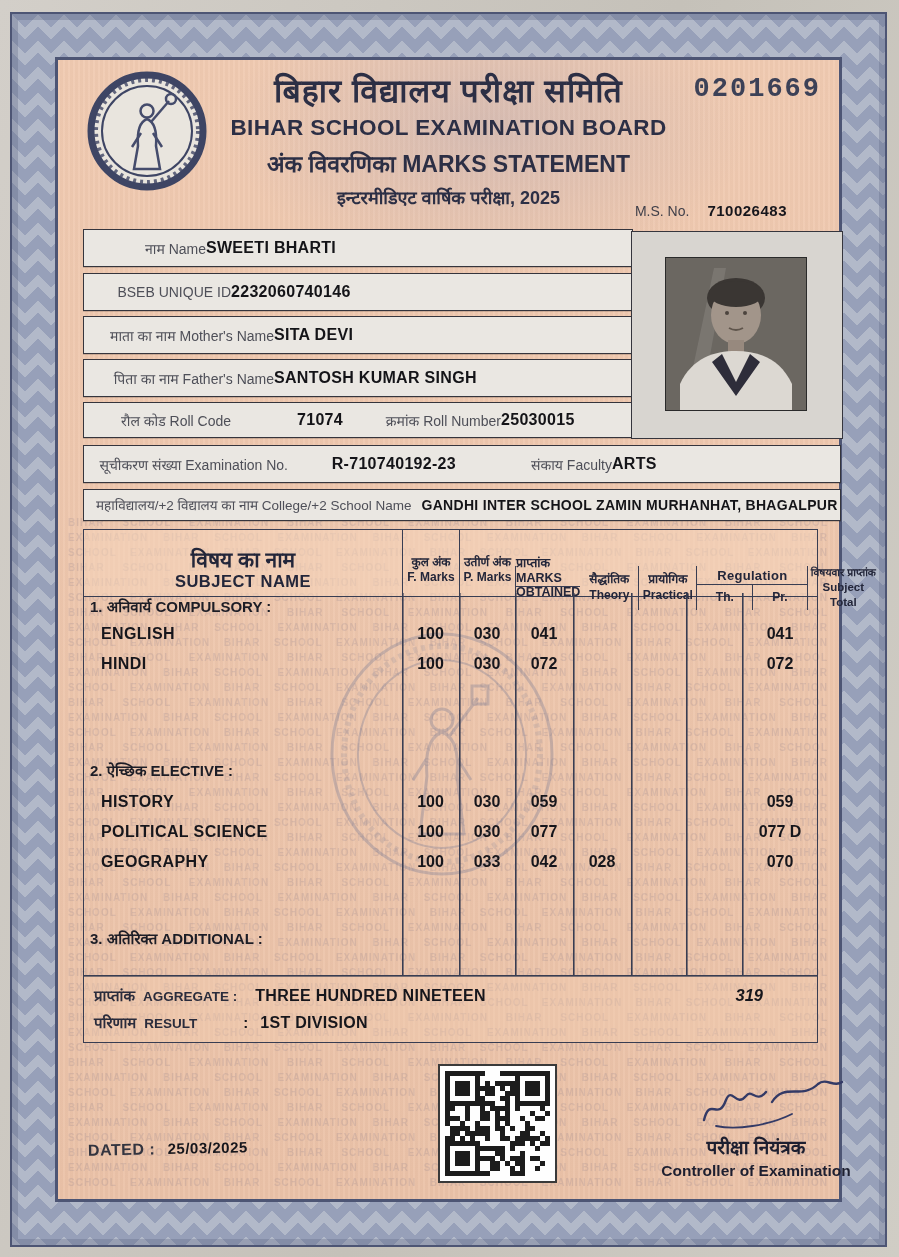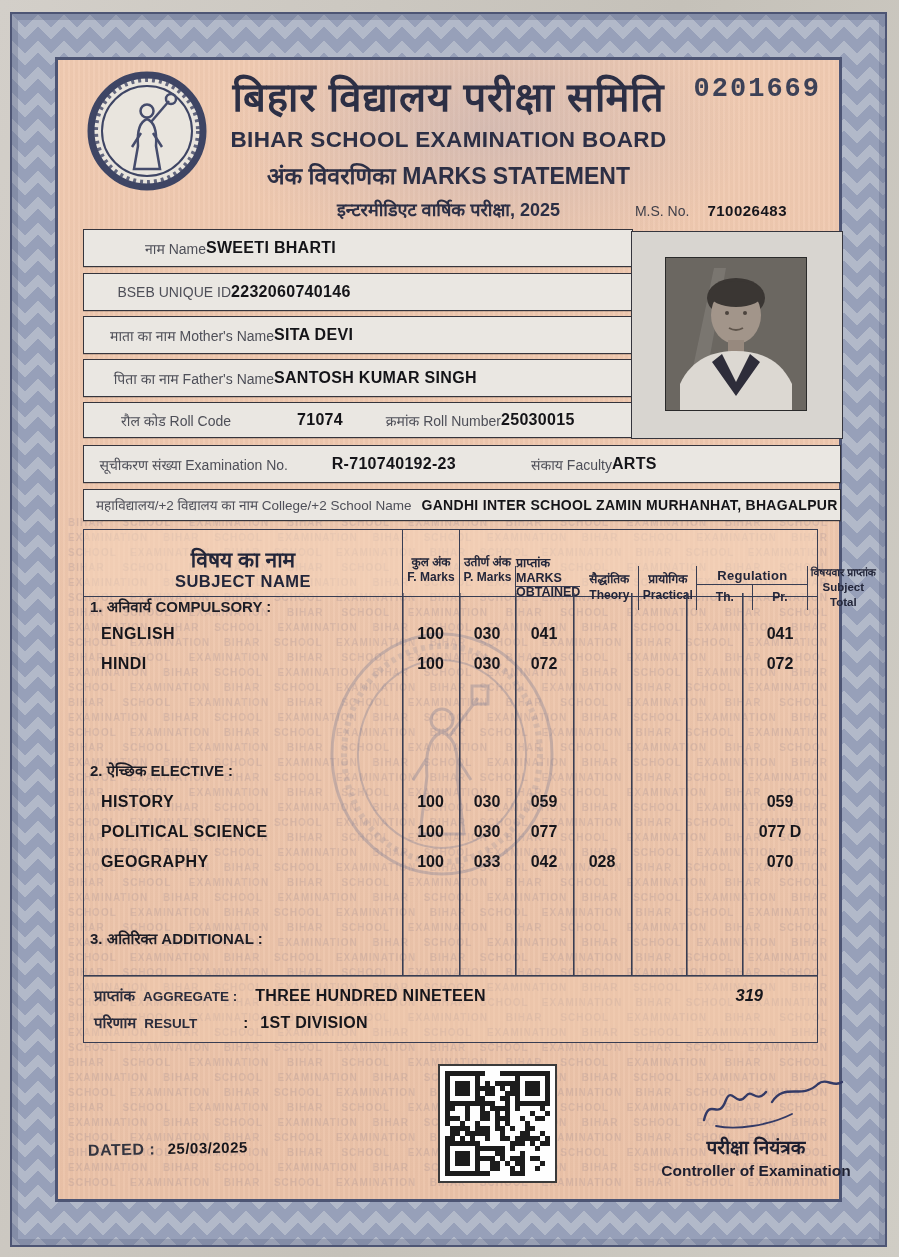--- a/index.html
+++ b/index.html
@@ -19,21 +19,21 @@
         box-shadow:inset 0 0 0 6px rgba(77,85,116,.25);}
   .inner{position:absolute;left:43px;top:43px;right:43px;bottom:43px;border:3px solid #4d5574;
         background:
           radial-gradient(ellipse 420px 240px at 55% 6%,rgba(150,152,182,.28),transparent 62%),
           repeating-linear-gradient(90deg,rgba(255,255,255,.05) 0 2px,rgba(0,0,0,.015) 2px 5px),
           linear-gradient(#f0cab1,#ebc2a8);}
   
   .serial{position:absolute;right:18px;top:14px;font-family:"Liberation Mono","DejaVu Sans Mono",monospace;
         font-size:27px;font-weight:bold;letter-spacing:2px;color:#3c4157;z-index:2;}
   .titles{position:absolute;left:110px;right:110px;top:8px;text-align:center;color:#2c2f45;z-index:2;}
-  .t1{font-size:40px;font-weight:bold;letter-spacing:1px;}
+  .t1{font-size:32px;font-weight:bold;letter-spacing:1px;}
   .t2{font-size:22.5px;font-weight:bold;letter-spacing:.4px;margin-top:4px;}
   .t3{font-size:23px;font-weight:bold;margin-top:6px;}
   .t4{font-size:18px;font-weight:bold;margin-top:6px;}
   .t5{font-size:14.5px;font-weight:bold;letter-spacing:.2px;margin-top:3px;}
   .logo{position:absolute;left:29px;top:11px;z-index:2;}
   .msline{position:absolute;right:52px;top:142px;display:flex;gap:18px;align-items:baseline;z-index:2;justify-content:flex-end;}
   .mslabel{font-size:14px;color:#3f3f49;}
   .msvalue{font-size:15px;font-weight:bold;color:#16161c;letter-spacing:.5px;}
   
   .fbox{position:absolute;background:#eae7e2;border:1.6px solid #35353d;display:flex;align-items:center;

